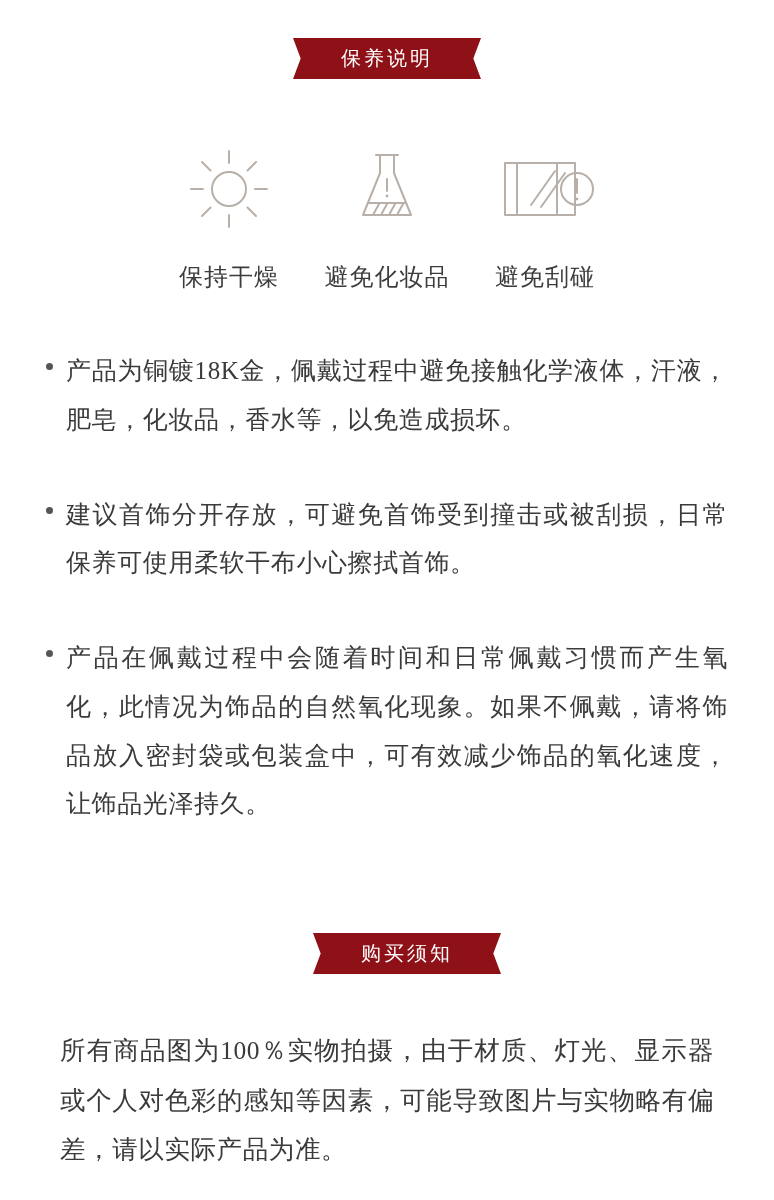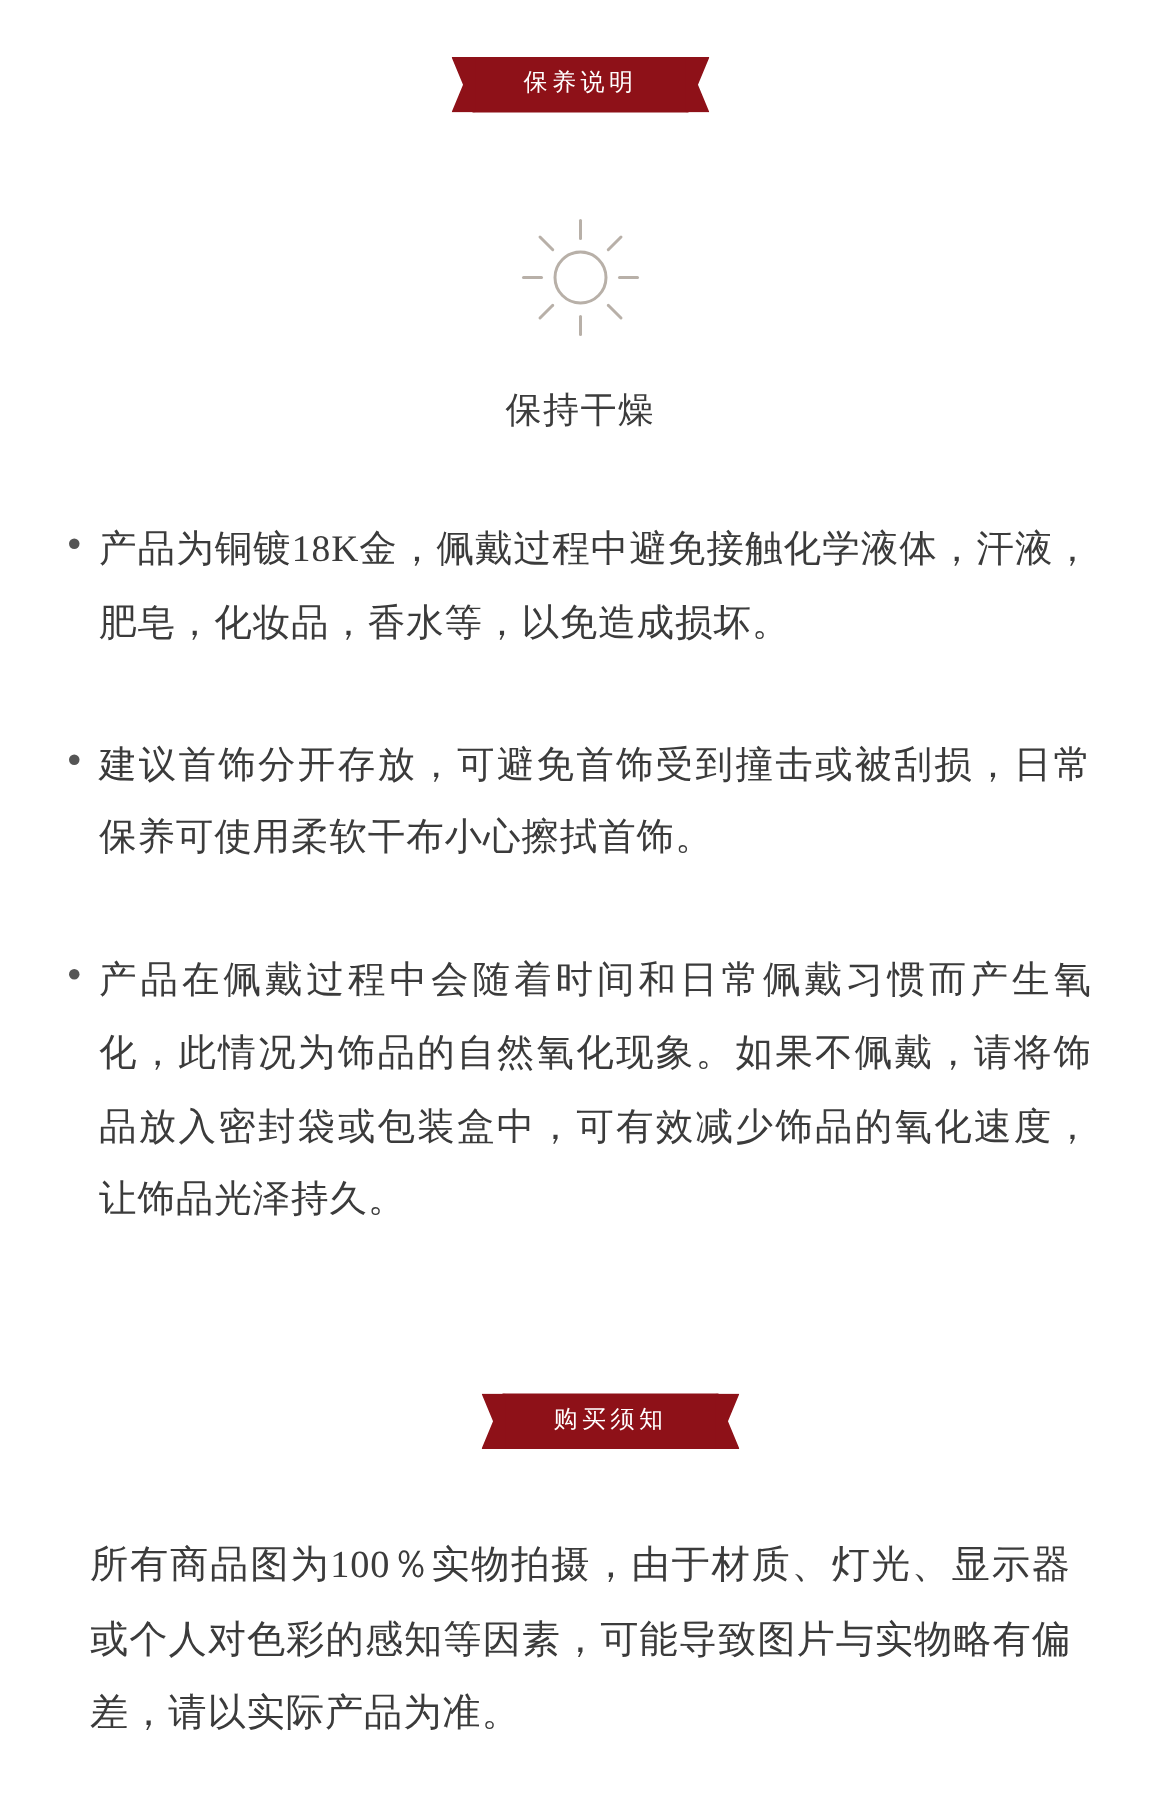--- a/index.html
+++ b/index.html
@@ -25,21 +25,21 @@
   
   .banner-wrap {
     display: flex;
     justify-content: center;
   }
   .banner {
     position: relative;
     background: #8e1118;
     color: #ffffff;
     font-family: "Liberation Serif", "DejaVu Serif", serif;
-    font-size: 16px;
+    font-size: 20px;
     letter-spacing: 3px;
     padding: 10px 34px 11px 34px;
     text-align: center;
     line-height: 1;
     white-space: nowrap;
   }
   
   .banner::before,
   .banner::after {
     content: "";
@@ -163,21 +163,63 @@
             <line x1="19" y1="19" x2="27.5" y2="27.5"></line>
             <line x1="64.5" y1="64.5" x2="73" y2="73"></line>
             <line x1="73" y1="19" x2="64.5" y2="27.5"></line>
             <line x1="27.5" y1="64.5" x2="19" y2="73"></line>
           </g>
         </svg>
       </div>
       <div class="icon-label">保持干燥</div>
     </div>
 
-
+    <div class="icon-cell">
+      <div class="icon-box">
+        <svg width="92" height="92" viewBox="0 0 92 92" aria-hidden="true">
+          <g stroke="#b8b0a8" stroke-width="2" fill="none" stroke-linecap="round" stroke-linejoin="round">
+
+            <path d="M39 12 L39 30 L22 72 L70 72 L53 30 L53 12 Z"></path>
+            <line x1="35" y1="12" x2="57" y2="12"></line>
+
+            <line x1="27" y1="60" x2="65" y2="60"></line>
+
+            <line x1="32" y1="72" x2="38" y2="61"></line>
+            <line x1="40" y1="72" x2="46" y2="61"></line>
+            <line x1="48" y1="72" x2="54" y2="61"></line>
+            <line x1="56" y1="72" x2="62" y2="61"></line>
+
+            <line x1="46" y1="36" x2="46" y2="48"></line>
+            <circle cx="46" cy="53" r="1.4" fill="#b8b0a8" stroke="none"></circle>
+          </g>
+        </svg>
+      </div>
+      <div class="icon-label">避免化妆品</div>
+    </div>
+
+    <div class="icon-cell">
+      <div class="icon-box">
+        <svg width="100" height="92" viewBox="0 0 100 92" aria-hidden="true">
+          <g stroke="#b8b0a8" stroke-width="2" fill="none" stroke-linecap="round" stroke-linejoin="round">
+
+            <rect x="10" y="20" width="52" height="52"></rect>
+
+            <rect x="22" y="20" width="58" height="52"></rect>
+
+            <line x1="36" y1="62" x2="60" y2="28"></line>
+            <line x1="46" y1="64" x2="70" y2="30"></line>
+
+            <line x1="82" y1="36" x2="82" y2="50"></line>
+            <circle cx="82" cy="56" r="1.4" fill="#b8b0a8" stroke="none"></circle>
+            <circle cx="82" cy="46" r="16"></circle>
+          </g>
+        </svg>
+      </div>
+      <div class="icon-label">避免刮碰</div>
+    </div>
 
 
   </div>
 
   <div class="bullets">
 
     <div class="bullet-item">
       <div class="bullet-dot"><span></span></div>
       <div class="bullet-text">产品为铜镀18K金，佩戴过程中避免接触化学液体，汗液，肥皂，化妆品，香水等，以免造成损坏。</div>
     </div>

